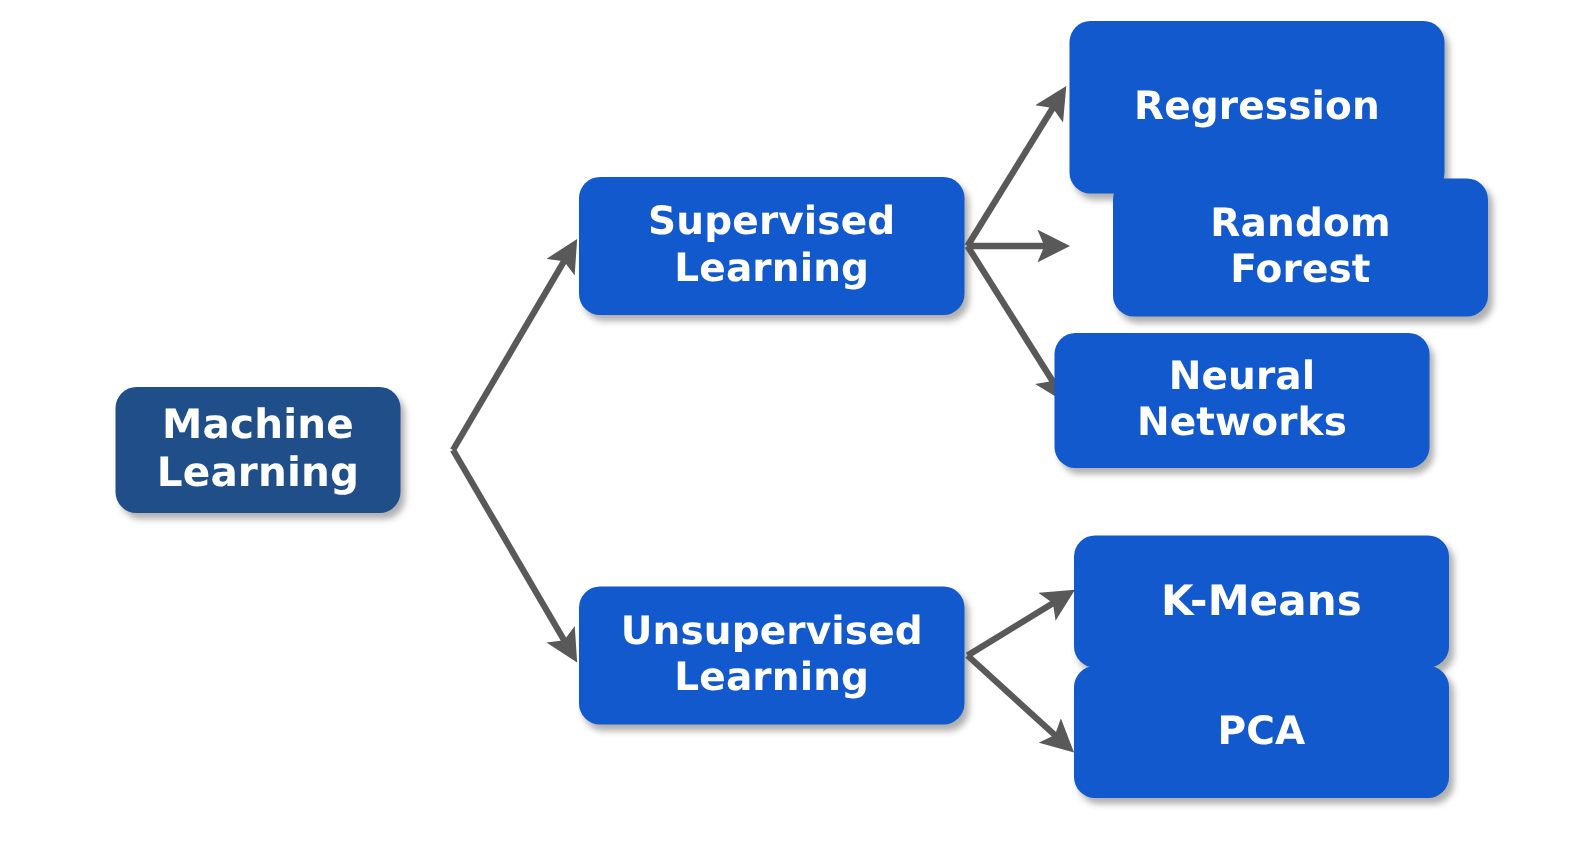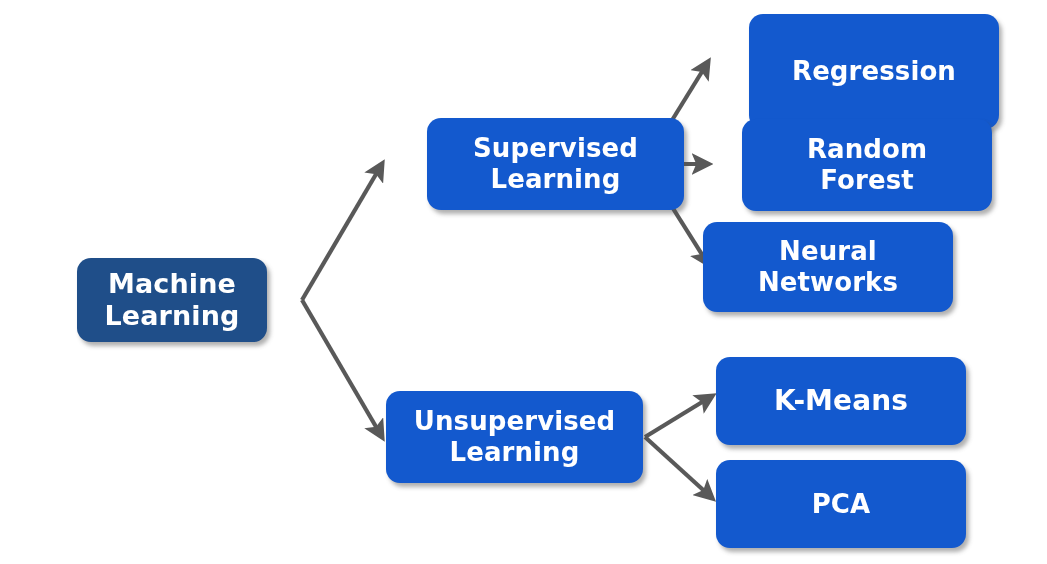--- a/index.html
+++ b/index.html
@@ -72,40 +72,40 @@
         <line x1="645" y1="437" x2="712" y2="396"></line>
         <line x1="645" y1="437" x2="712" y2="498"></line>
       </g>
   </svg>
 
   <div id="node-layer">
       <div class="node root" style="left: 77px; top: 258px; width: 190px; height: 84px; background: rgb(31, 78, 137); font-size: 27px;">
         <span class="label">Machine
 Learning</span>
       </div>
-      <div class="node branch" style="left: 386px; top: 118px; width: 257px; height: 92px; background: rgb(19, 89, 206); font-size: 26px; margin-left: 41px;">
+      <div class="node branch" style="left: 386px; top: 118px; width: 257px; height: 92px; background: rgb(19, 89, 206); font-size: 26px;">
         <span class="label">Supervised
 Learning</span>
       </div>
       <div class="node branch" style="left: 386px; top: 391px; width: 257px; height: 92px; background: rgb(19, 89, 206); font-size: 26px;">
         <span class="label">Unsupervised
 Learning</span>
       </div>
-      <div class="node leaf" style="left: 749px; top: 14px; width: 250px; height: 115px; background: rgb(19, 89, 206); font-size: 26px;">
+      <div class="node leaf" style="left: 713px; top: 14px; width: 250px; height: 115px; background: rgb(19, 89, 206); font-size: 26px;">
         <span class="label">Regression</span>
       </div>
       <div class="node leaf" style="left: 742px; top: 119px; width: 250px; height: 92px; background: rgb(19, 89, 206); font-size: 26px;">
         <span class="label">Random
 Forest</span>
       </div>
       <div class="node leaf" style="left: 703px; top: 222px; width: 250px; height: 90px; background: rgb(19, 89, 206); font-size: 26px;">
         <span class="label">Neural
 Networks</span>
       </div>
       <div class="node leaf" style="left: 716px; top: 357px; width: 250px; height: 88px; background: rgb(19, 89, 206); font-size: 28px;">
         <span class="label">K-Means</span>
       </div>
-      <div class="node leaf" style="left: 716px; top: 460px; width: 250px; height: 88px; background: rgb(19, 89, 206); font-size: 26px;">
+      <div class="node leaf" style="left: 716px; top: 444px; width: 250px; height: 88px; background: rgb(19, 89, 206); font-size: 26px;">
         <span class="label">PCA</span>
       </div>
     </div>
 
 </div>
 
 </body></html>

